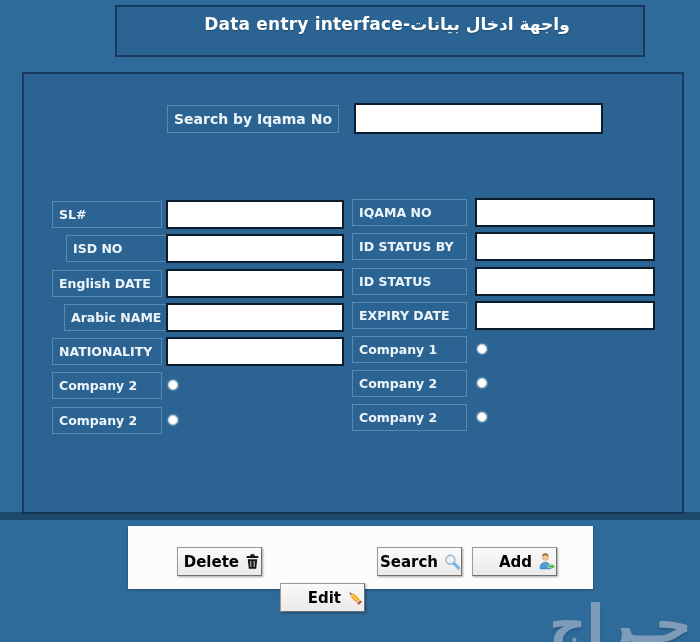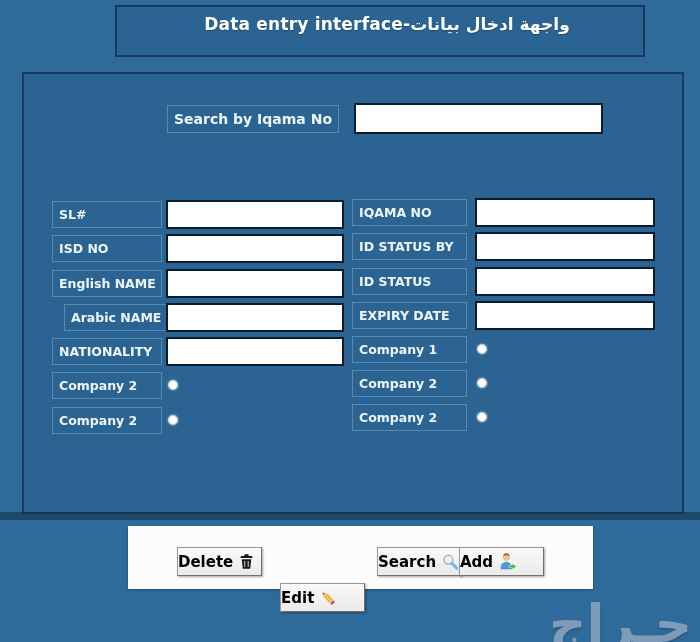--- a/index.html
+++ b/index.html
@@ -60,33 +60,33 @@
     cursor:pointer;
   }
 
   
   .action-bar{
     position:absolute;left:128px;top:526px;width:465px;height:63px;
     background:#fcfcfc;box-shadow:0 1px 3px rgba(0,0,0,.3);
   }
   .btn{
     position:absolute;top:21px;height:29px;width:85px;
-    display:flex;align-items:center;justify-content:flex-start;gap:5px;
+    display:flex;align-items:center;justify-content:flex-end;gap:5px;
     background:linear-gradient(#fafafa,#eaeaea);
     border:1px solid #9a9a9a;border-right-color:#707070;border-bottom-color:#707070;
     box-shadow:1px 1px 2px rgba(0,0,0,.35);
     font-weight:bold;font-size:15px;color:#000;
     font-family:"DejaVu Sans","Liberation Sans",sans-serif;
     cursor:pointer;padding:0;
   }
   .btn svg{display:block;}
   .btn-delete{left:49px;}
   .btn-edit{left:152px;margin-top:36px;}
   .btn-search{left:249px;}
-  .btn-add{left:331px;}
+  .btn-add{left:344px;}
 
   
   .watermark{
     position:absolute;right:8px;bottom:-8px;
     direction:rtl;
     font-size:52px;font-weight:bold;color:#87a2bd;opacity:.9;
     letter-spacing:1px;line-height:1;
     text-shadow:0 2px 2px rgba(20,50,75,.35);
   }
 </style>
@@ -98,22 +98,22 @@
   <div class="header-box">
     <div class="header-title">Data entry interface-واجهة ادخال بيانات</div>
   </div>
 
   <div class="main-panel">
 
     <div class="boxlabel search-label">Search by Iqama No</div>
     <input class="tbox search-input" type="text" value="" style="">
 
     <div class="boxlabel flabel" style="left:28px;top:127px">SL#</div>
-    <div class="boxlabel flabel" style="left:28px;top:161px">ISD NO</div>
-    <div class="boxlabel flabel" style="left:28px;top:196px">English NAME</div>
+    <div class="boxlabel flabel" style="left:42px;top:161px">ISD NO</div>
+    <div class="boxlabel flabel" style="left:28px;top:196px">English DATE</div>
     <div class="boxlabel flabel" style="left:40px;top:230px">Arabic NAME</div>
     <div class="boxlabel flabel" style="left:28px;top:264px">NATIONALITY</div>
     <div class="boxlabel flabel" style="left:28px;top:298px">Company 2</div>
     <div class="boxlabel flabel" style="left:28px;top:333px">Company 2</div>
 
     <input class="tbox finput" style="left: 142px; top: 126px;" type="text" value="">
     <input class="tbox finput" style="left: 142px; top: 160px;" type="text" value="">
     <input class="tbox finput" style="left: 142px; top: 195px;" type="text" value="">
     <input class="tbox finput" style="left: 142px; top: 229px;" type="text" value="">
     <input class="tbox finput" style="left: 142px; top: 263px;" type="text" value="">

